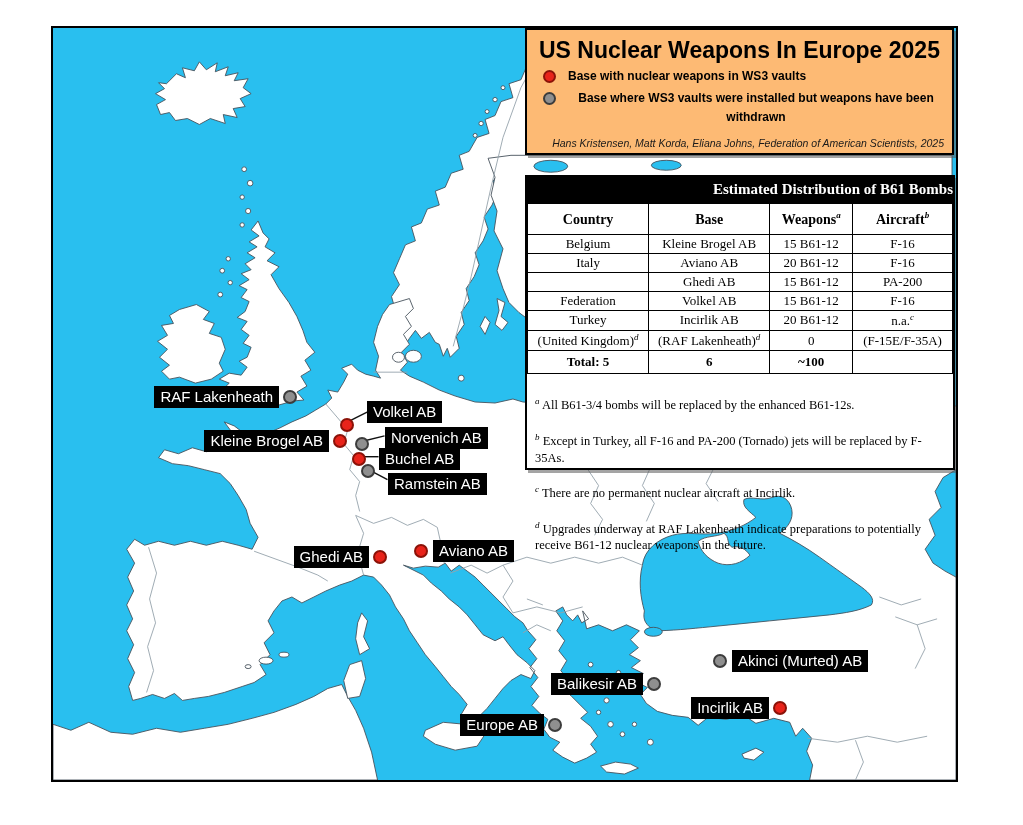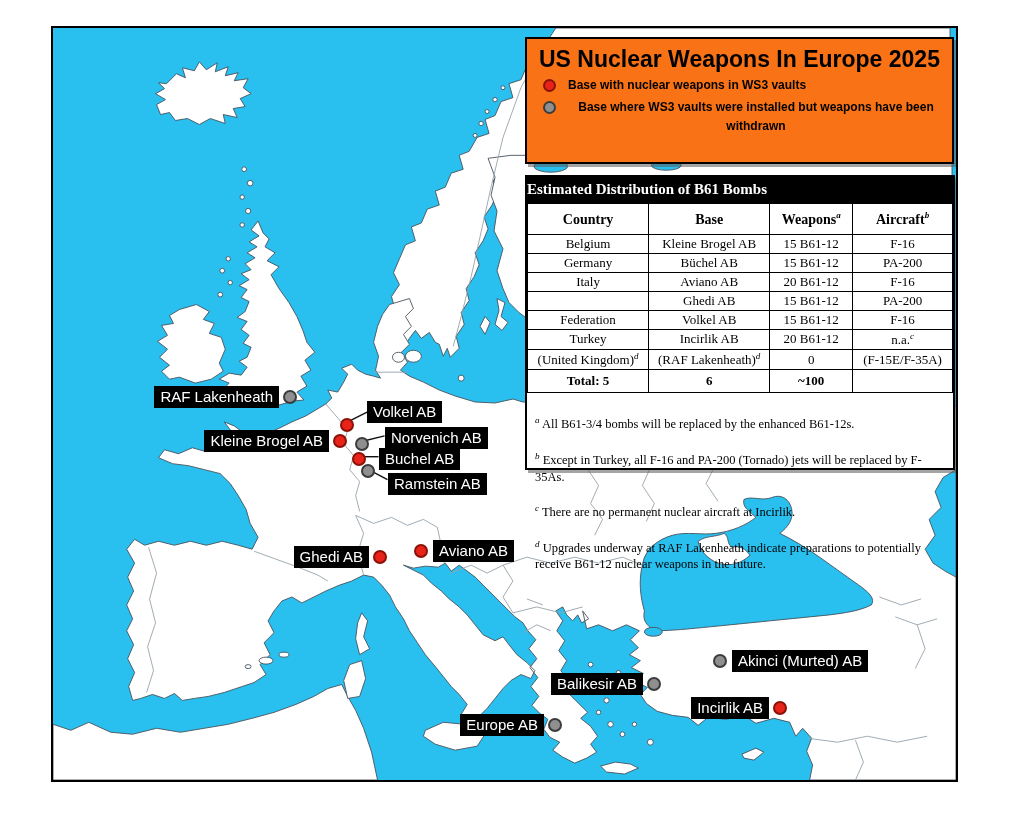--- a/index.html
+++ b/index.html
@@ -14,30 +14,30 @@
   .dot.gray{background:#8F8F8F;border:2px solid #3C3C3C;}
   .marker .mlabel{position:absolute;white-space:nowrap;background:#000;color:#fff;font-weight:normal;font-size:15px;line-height:16px;padding:3px 6px;}
   .marker.label-left .mlabel{right:11px;top:-11px;}
   .marker.label-right .mlabel{left:12px;top:-11px;}
   .marker.off-volkel .mlabel{left:20px;top:-24px;}
   .marker.off-norvenich .mlabel{left:23px;top:-17px;}
   .marker.off-buchel .mlabel{left:20px;top:-11px;}
   .marker.off-ramstein .mlabel{left:20px;top:2px;}
 
   
-  #title-box{position:absolute;left:472px;top:9px;width:429px;height:127px;background:#f97316;border:2px solid #000;box-sizing:border-box;box-shadow:3px 3px 0 rgba(90,90,90,.55);}
+  #title-box{position:absolute;left:472px;top:0;width:429px;height:127px;background:#fdba74;border:2px solid #000;box-sizing:border-box;box-shadow:3px 3px 0 rgba(90,90,90,.55);}
   #title-box h1{margin:8px 10px 4px 12px;font-size:23px;line-height:25px;letter-spacing:0;color:#000;}
   .legend-item{display:flex;margin:2px 8px 3px 16px;}
   .legend-item .ldot{flex:0 0 13px;width:13px;height:13px;border-radius:50%;margin:3px 12px 0 0;box-sizing:border-box;}
   .legend-item .ltext{font-weight:bold;font-size:12px;line-height:19px;color:#000;text-align:center;}
   #credit{position:absolute;right:8px;bottom:4px;font-size:10.5px;font-style:italic;color:#1a1a1a;}
 
   
   #table-box{position:absolute;left:472px;top:147px;width:430px;height:295px;background:#fff;border:2px solid #000;box-sizing:border-box;font-family:"Liberation Serif",serif;box-shadow:3px 3px 0 rgba(90,90,90,.55);}
-  #tbl-title{background:#000;color:#fff;font-weight:bold;font-size:15px;text-align:left;height:25px;line-height:25px;border-bottom:1px solid #000;}
+  #tbl-title{background:#000;color:#fff;font-weight:bold;font-size:15px;text-align:right;height:25px;line-height:25px;border-bottom:1px solid #000;}
   table.data{border-collapse:collapse;width:100%;table-layout:fixed;}
   table.data col.c1{width:28.5%}table.data col.c2{width:28.5%}
   table.data col.c3{width:19.5%}table.data col.c4{width:23.5%}
   table.data th,table.data td{border:1px solid #000;font-size:13px;padding:1px 6px;text-align:center;overflow:hidden;white-space:nowrap;}
   table.data th{font-size:14px;padding:6px 6px;}
   table.data tr.total td{font-weight:bold;padding:3px 6px;}
   table.data tr.total td.ctr{text-align:center;}
   table.data td sup, table.data th sup{font-style:italic;font-size:9px;}
   #footnotes{padding:4px 8px 0 8px;font-size:12.5px;line-height:16.5px;}
   #footnotes .fn{margin:15px 0 1px 0;}
@@ -218,20 +218,21 @@
   <div id="title-box">
     <h1>US Nuclear Weapons In Europe 2025</h1>
     <div class="legend-item">
       <span class="ldot dot red"></span>
       <span class="ltext">Base with nuclear weapons in WS3 vaults</span>
     </div>
     <div class="legend-item">
       <span class="ldot dot gray"></span>
       <span class="ltext">Base where WS3 vaults were installed but weapons have been withdrawn</span>
     </div>
+    <div id="credit">Hans Kristensen, Matt Korda, Eliana Johns, Federation of American Scientists, 2025</div>
   </div>
 
   <div id="table-box">
     <div id="tbl-title">Estimated Distribution of B61 Bombs</div>
     <table class="data">
       <colgroup>
           <col class="c1">
           <col class="c2">
           <col class="c3">
           <col class="c4">
@@ -245,26 +246,20 @@
         </tr>
       </thead>
       <tbody>
         <tr>
           <td><span>Belgium</span></td>
           <td><span>Kleine Brogel AB</span></td>
           <td><span>15 B61-12</span></td>
           <td><span>F-16</span></td>
         </tr>
         <tr>
-          <td><span>Germany</span></td>
-          <td><span>Büchel AB</span></td>
-          <td><span>15 B61-12</span></td>
-          <td><span>PA-200</span></td>
-        </tr>
-        <tr>
           <td><span>Italy</span></td>
           <td><span>Aviano AB</span></td>
           <td><span>20 B61-12</span></td>
           <td><span>F-16</span></td>
         </tr>
         <tr>
           <td><span></span></td>
           <td><span>Ghedi AB</span></td>
           <td><span>15 B61-12</span></td>
           <td><span>PA-200</span></td>

